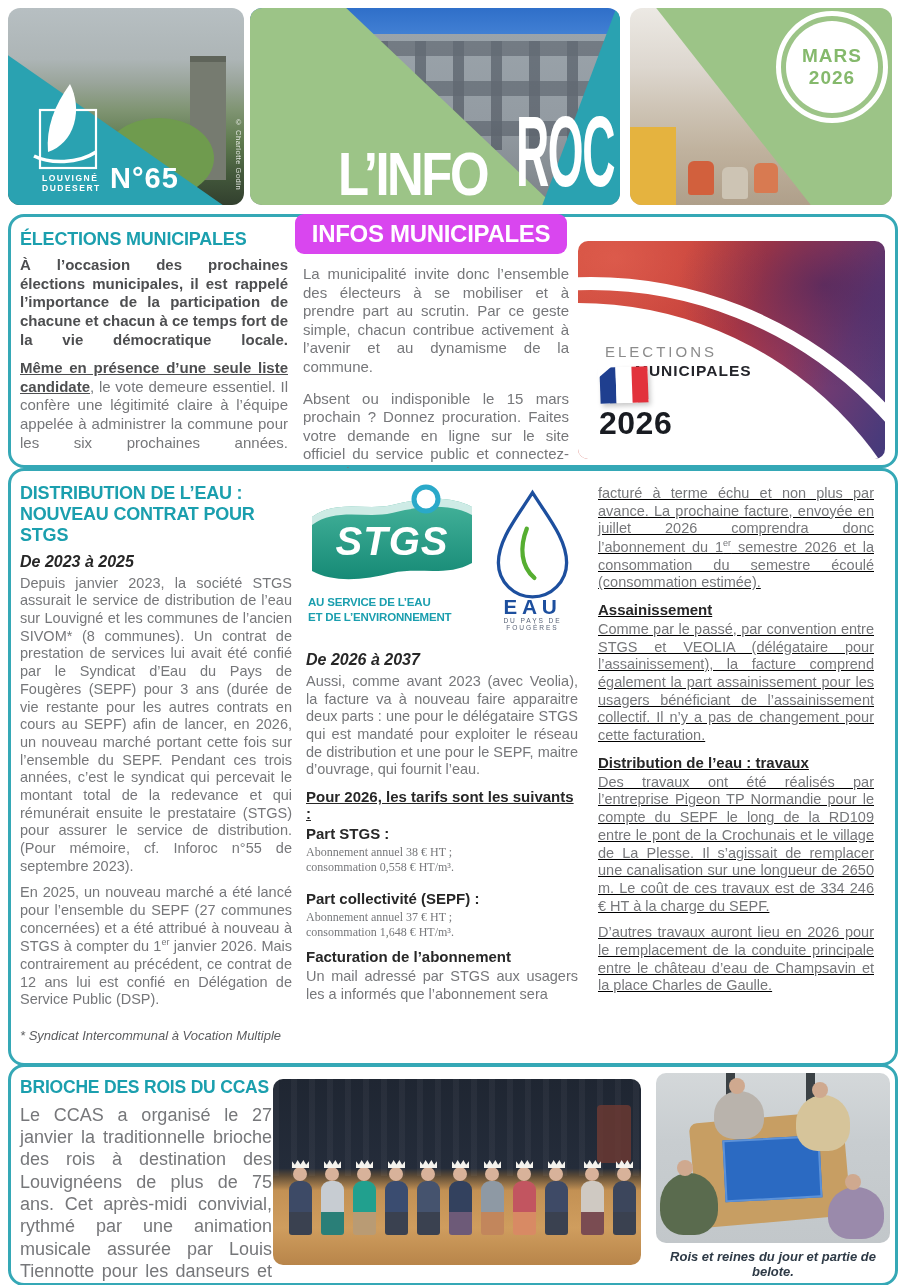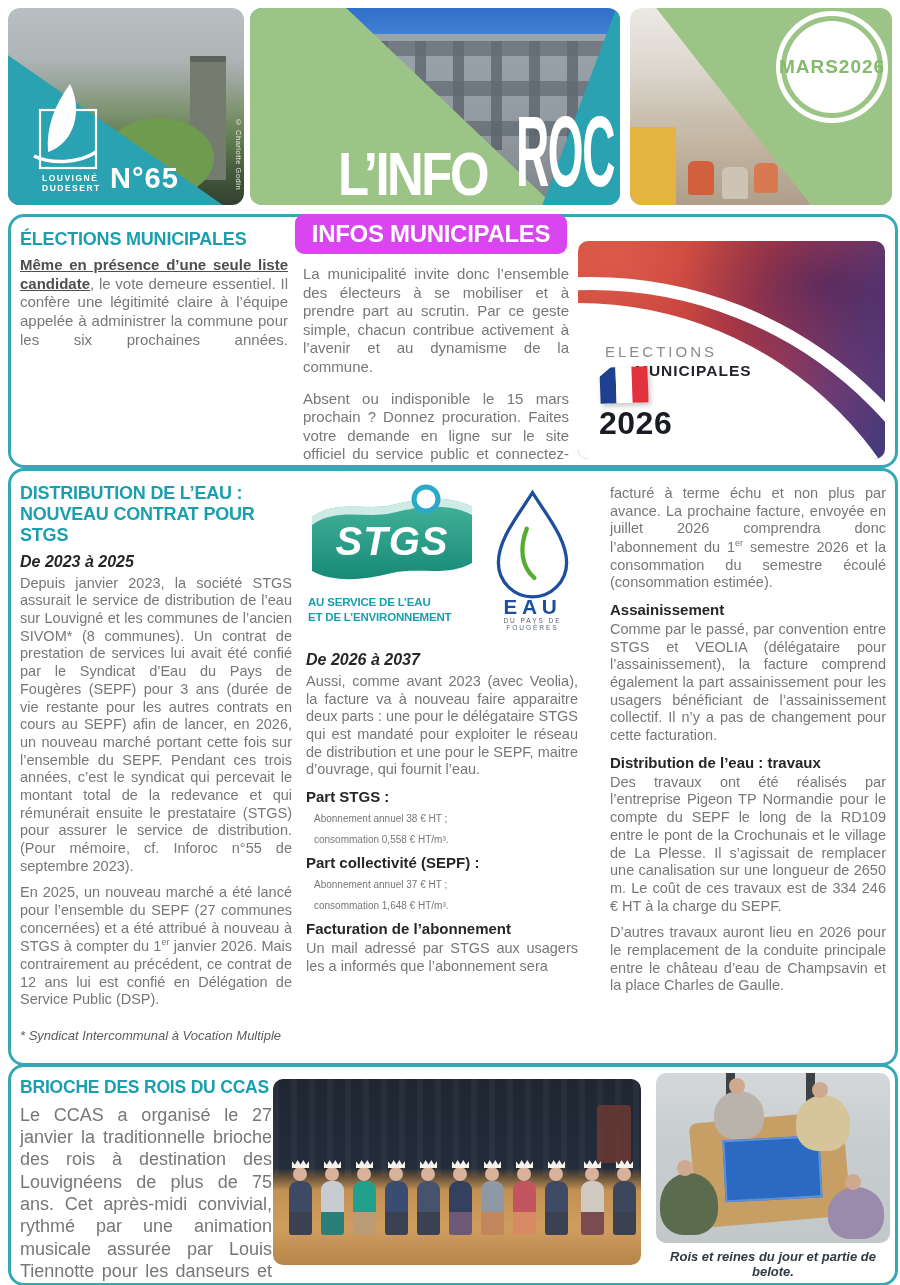--- a/index.html
+++ b/index.html
@@ -19,38 +19,38 @@
   .tri-green-mid{position:absolute;inset:0;background:#9cc487;clip-path:polygon(0 0,26% 0,82% 100%,0 100%);}
   .tri-teal-mid{position:absolute;inset:0;background:#2aa2b1;clip-path:polygon(99% 0,100% 0,100% 100%,79% 100%);}
   .masthead-title{position:absolute;left:88px;right:0;bottom:-4px;display:flex;align-items:flex-end;color:#fff;font-weight:800;white-space:nowrap;}
   .mt1{font-size:62px;transform:scaleX(.82);transform-origin:left bottom;letter-spacing:-3px;}
   .mt2{font-size:100px;transform:scaleX(.46);transform-origin:left bottom;letter-spacing:-3px;margin-left:-4px;}
   #card-room{left:630px;width:262px;background:linear-gradient(180deg,#ece9e4 0%,#ddd7cf 30%,#cdc3b4 52%,#c0b29e 72%,#af9f8a 100%);}
   .chair{position:absolute;border-radius:6px 6px 3px 3px;}
   .cabinet{position:absolute;left:0;bottom:0;width:46px;height:78px;background:#e5b33f;}
   .tri-green-right{position:absolute;inset:0;background:#9cc487;clip-path:polygon(10% 0,100% 0,100% 100%,69% 100%);}
   .badge{position:absolute;left:146px;top:3px;width:102px;height:102px;border:5px solid #fff;border-radius:50%;}
-  .badge-inner{position:absolute;inset:5px;background:#fff;border-radius:50%;display:flex;align-items:center;justify-content:center;color:#85b96c;font-weight:800;font-size:19px;letter-spacing:1px;line-height:1.15;}
+  .badge-inner{position:absolute;inset:5px;background:#fff;border-radius:50%;display:flex;flex-direction:column;align-items:center;justify-content:center;color:#85b96c;font-weight:800;font-size:19px;letter-spacing:1px;line-height:1.15;}
   
   .box{position:absolute;left:8px;width:884px;border:3px solid #35a8b6;border-radius:16px;background:#fff;}
   #box-infos{top:214px;height:248px;}
   #box-eau{top:468px;height:592px;}
   #box-brioche{top:1064px;height:216px;}
   .banner{position:absolute;left:284px;top:-3px;width:272px;height:40px;background:#d946ef;border-radius:9px;display:flex;align-items:center;justify-content:center;color:#fff;font-weight:800;font-size:24px;letter-spacing:-.3px;}
   .sec-title{color:#1b9fae;font-weight:800;font-size:18px;line-height:1.18;letter-spacing:-.2px;margin:0 0 6px 0;}
   .col{position:absolute;}
   p{margin:0 0 10px 0;text-align:justify;color:#76777a;font-size:15px;line-height:1.24;}
   .s2 p{font-size:14.5px;line-height:1.22;margin-bottom:9px;}
   .bold-dark{color:#4d4e50;font-weight:bold;}
   .lead-underline{color:#4d4e50;font-weight:bold;text-decoration:underline;}
   .just-all{text-align-last:justify;}
   .subhead{color:#272727;font-weight:800;font-size:16px;margin:4px 0 4px 0;font-style:italic;}
   .subhead-sm{color:#272727;font-weight:800;font-size:15px;margin:6px 0 3px 0;}
   .subhead-ul{text-decoration:underline;}
-  .tarif-line{color:#76777a;font-size:10px;line-height:1.25;text-align:left;margin:8px;}
+  .tarif-line{color:#76777a;font-size:12px;line-height:1.25;text-align:left;margin:0;font-family:Liberation Serif, serif;}
   .footnote{font-style:italic;color:#5c5d5f;font-size:13px;margin-top:19px;text-align:left;}
   sup{font-size:9px;}
   
   .poster{position:absolute;left:567px;top:24px;width:307px;height:218px;border-radius:10px;overflow:hidden;background:
     radial-gradient(ellipse at 80% 20%,rgba(35,30,95,.5) 0%,rgba(35,30,95,0) 42%),
     radial-gradient(ellipse at 12% 8%,rgba(255,130,110,.35) 0%,rgba(255,130,110,0) 40%),
     linear-gradient(115deg,#cc4839 0%,#c43f38 32%,#b93a42 48%,#a03a58 63%,#6f3b72 78%,#423a7c 100%);}
   .arc-ring{position:absolute;left:-394px;top:36px;width:788px;height:788px;border:13px solid #fff;border-radius:50%;}
   .arc-fill{position:absolute;left:-368px;top:62px;width:736px;height:736px;background:#fff;border-radius:50%;}
   .poster-el{position:absolute;left:27px;top:102px;color:#8b8b8b;font-size:15px;letter-spacing:3px;}
@@ -121,20 +121,21 @@
       <span>2026</span>
     </div>
   </div>
 </div>
 
 <div class="box" id="box-infos">
   <div class="banner">INFOS MUNICIPALES</div>
 
   <div class="col" style="left:9px;top:12px;width:268px;">
     <div class="sec-title">ÉLECTIONS MUNICIPALES</div>
+    <p class="bold-dark just-all">À l’occasion des prochaines élections municipales, il est rappelé l’importance de la participation de chacune et chacun à ce temps fort de la vie démocratique locale.</p>
     <p class="just-all"><span class="lead-underline">Même en présence d’une seule liste candidate</span><span>, le vote demeure essentiel. Il confère une légitimité claire à l’équipe appelée à administrer la commune pour les six prochaines années.</span></p>
   </div>
 
   <div class="col" style="left:292px;top:48px;width:266px;">
     <p class="just-all" style="margin-bottom:13px;">La municipalité invite donc l’ensemble des électeurs à se mobiliser et à prendre part au scrutin. Par ce geste simple, chacun contribue activement à l’avenir et au dynamisme de la commune.</p>
     <p>Absent ou indisponible le 15 mars prochain ? Donnez procuration. Faites votre demande en ligne sur le site officiel du service public et connectez-vous via FranceConnect.</p>
   </div>
 
   <div class="poster">
     <div class="arc-ring"></div>
@@ -184,31 +185,32 @@
       <svg width="96" height="152" viewBox="0 0 96 152">
         <path d="M48,6 C30,34 12,56 12,80 a36,36 0 0 0 72,0 C84,56 66,34 48,6 Z" fill="#fff" stroke="#1d4f9e" stroke-width="3.5"></path>
         <path d="M42,44 C34,64 36,84 50,96" stroke="#56ae31" stroke-width="4.5" fill="none" stroke-linecap="round"></path>
         <text x="48" y="134" text-anchor="middle" font-family="Liberation Sans, sans-serif" font-size="22" font-weight="bold" fill="#1d4f9e" letter-spacing="5">EAU</text>
         <text x="48" y="143" text-anchor="middle" font-family="Liberation Sans, sans-serif" font-size="7" fill="#5a6478" letter-spacing="2">DU PAYS DE</text>
         <text x="48" y="151" text-anchor="middle" font-family="Liberation Sans, sans-serif" font-size="7" fill="#5a6478" letter-spacing="2">FOUGÈRES</text>
       </svg>
     </div>
     <div class="subhead">De 2026 à 2037</div>
     <p>Aussi, comme avant 2023 (avec Veolia), la facture va à nouveau faire apparaitre deux parts : une pour le délégataire STGS qui est mandaté pour exploiter le réseau de distribution et une pour le SEPF, maitre d’ouvrage, qui fournit l’eau.</p>
+    <div class="subhead-sm subhead-ul">Pour 2026, les tarifs sont les suivants :</div>
     <div class="subhead-sm" style="margin-top:2px;">Part STGS :</div>
     <div class="tarif-line">Abonnement annuel 38 € HT ;</div>
     <div class="tarif-line">consommation 0,558 € HT/m³.</div>
-    <div class="subhead-sm" style="margin-top:3px;">Part collectivité (SEPF) :</div>
+    <div class="subhead-sm" style="margin-top:15px;">Part collectivité (SEPF) :</div>
     <div class="tarif-line">Abonnement annuel 37 € HT ;</div>
     <div class="tarif-line" style="margin-bottom:8px;">consommation 1,648 € HT/m³.</div>
     <div class="subhead-sm">Facturation de l’abonnement</div>
     <p>Un mail adressé par STGS aux usagers les a informés que l’abonnement sera</p>
   </div>
 
-  <div class="col" style="left:599px;top:14px;width:276px;">
+  <div class="col" style="left:587px;top:14px;width:276px;text-decoration:underline;">
     <p><span>facturé à terme échu et non plus par avance. La prochaine facture, envoyée en juillet 2026 comprendra donc l’abonnement du 1</span><sup>er</sup><span> semestre 2026 et la consommation du semestre écoulé (consommation estimée).</span></p>
     <div class="subhead-sm">Assainissement</div>
     <p>Comme par le passé, par convention entre STGS et VEOLIA (délégataire pour l’assainissement), la facture comprend également la part assainissement pour les usagers bénéficiant de l’assainissement collectif. Il n’y a pas de changement pour cette facturation.</p>
     <div class="subhead-sm">Distribution de l’eau : travaux</div>
     <p>Des travaux ont été réalisés par l’entreprise Pigeon TP Normandie pour le compte du SEPF le long de la RD109 entre le pont de la Crochunais et le village de La Plesse. Il s’agissait de remplacer une canalisation sur une longueur de 2650 m. Le coût de ces travaux est de 334 246 € HT à la charge du SEPF.</p>
     <p>D’autres travaux auront lieu en 2026 pour le remplacement de la conduite principale entre le château d’eau de Champsavin et la place Charles de Gaulle.</p>
   </div>
 </div>
 
 <div class="box" id="box-brioche">

